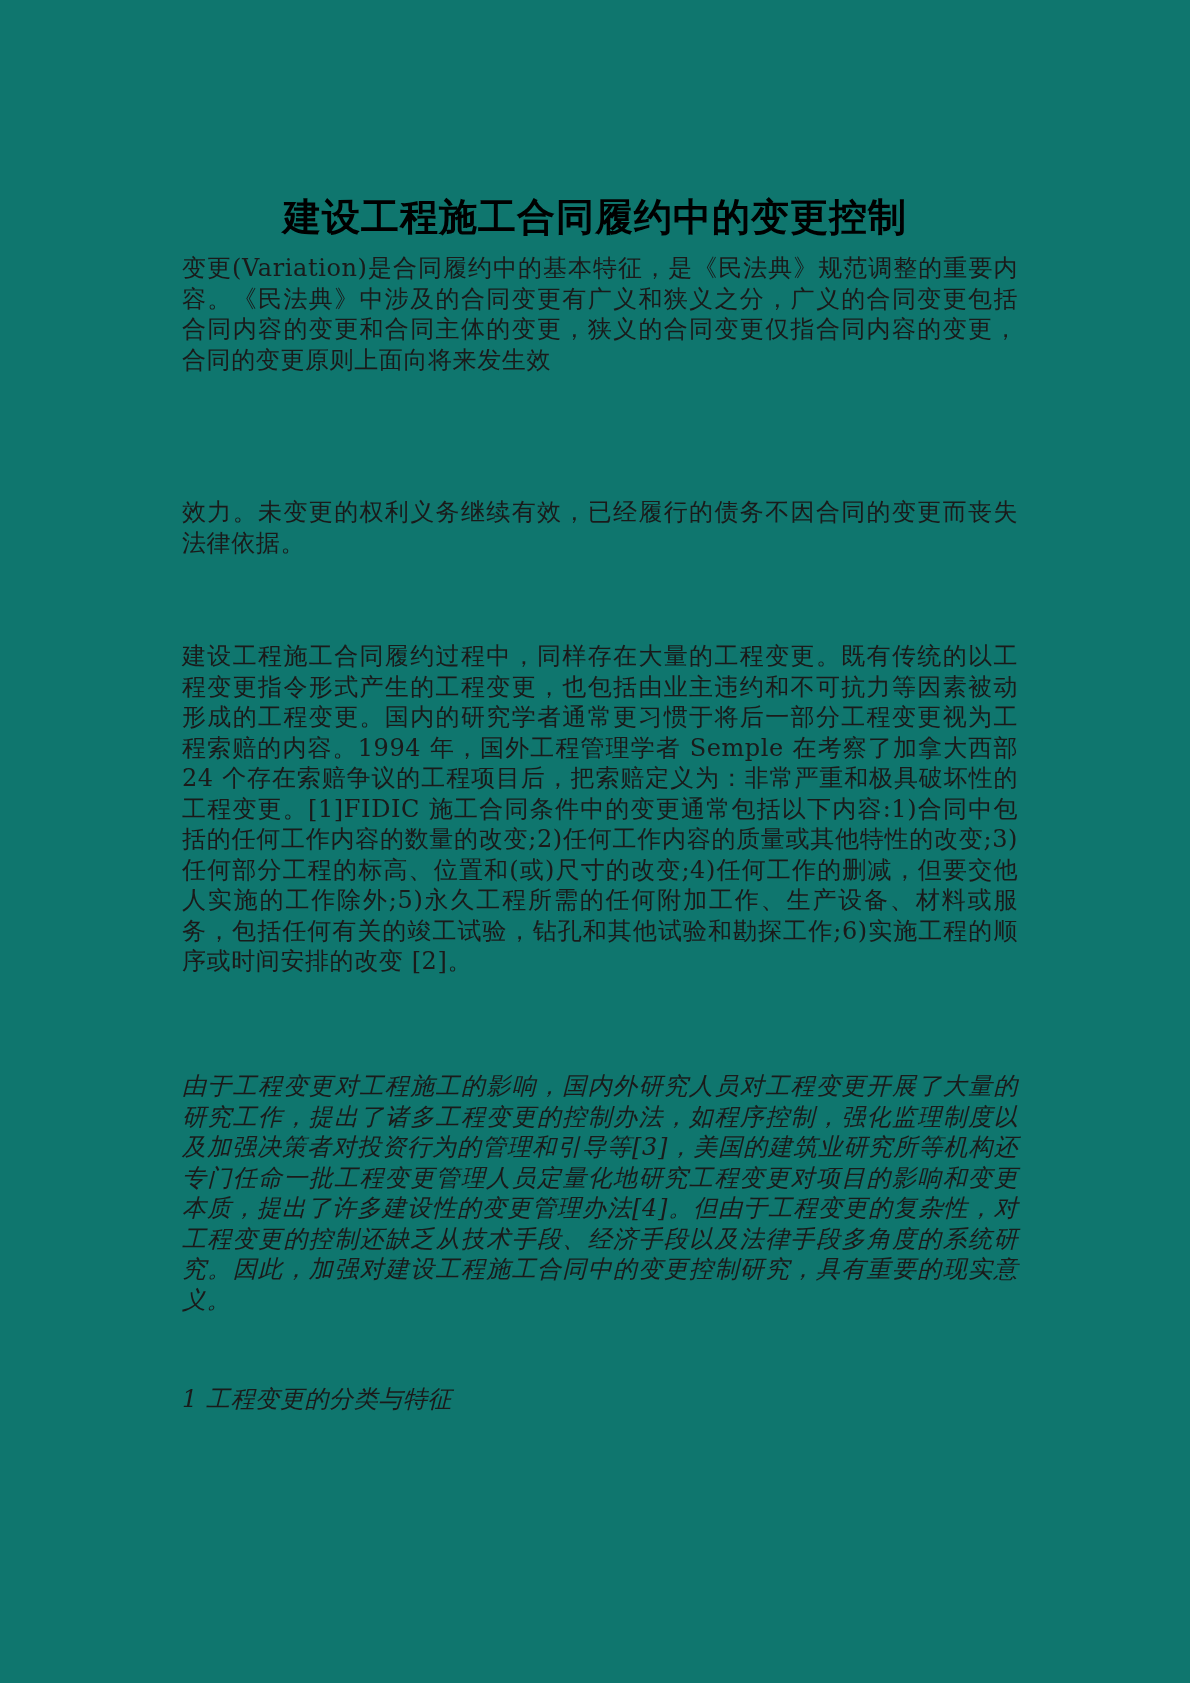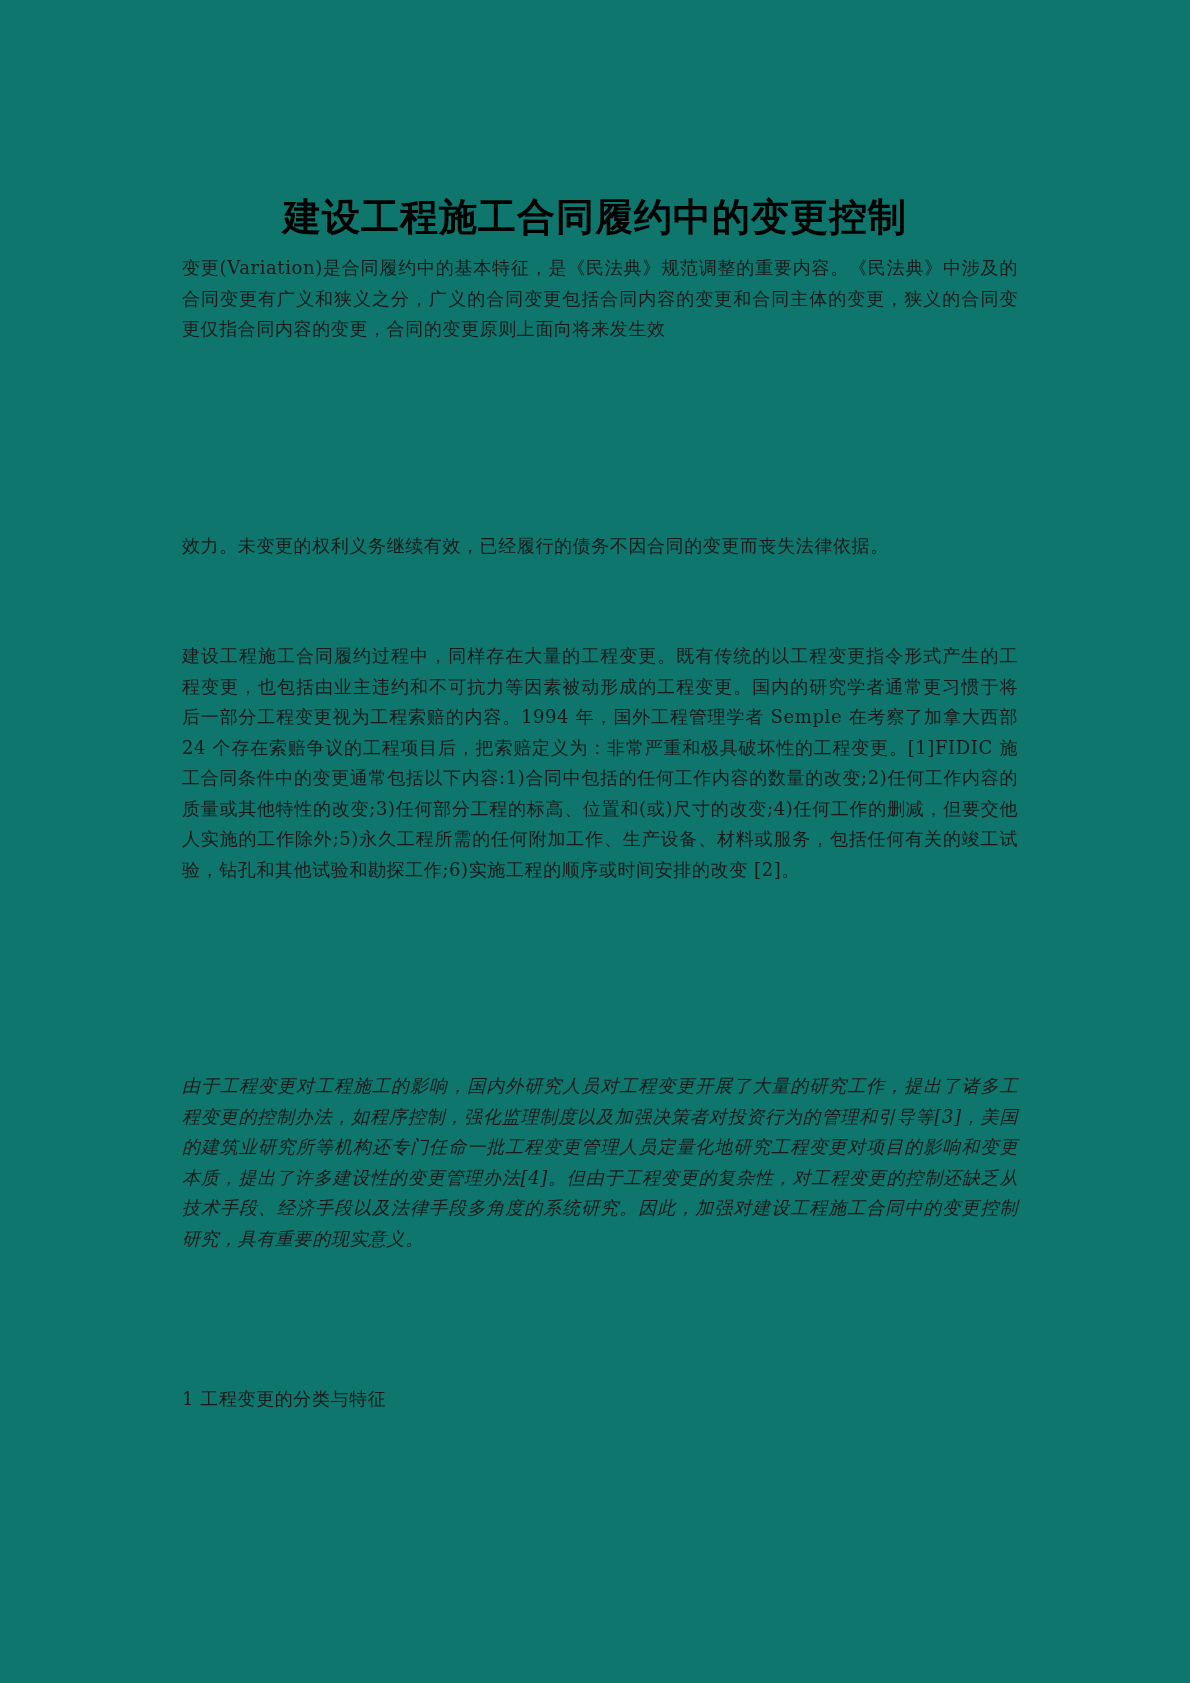--- a/index.html
+++ b/index.html
@@ -33,33 +33,33 @@
       font-weight: bold;
       font-size: 38px;
       line-height: 48px;
       letter-spacing: 1px;
       color: #000000;
     }
     .para {
       position: absolute;
       left: 182px;
       width: 836px;
-      font-size: 18px;
+      font-size: 24px;
       line-height: 30.5px;
       text-align: justify;
       text-align-last: left;
       letter-spacing: 0.6px;
       margin: 0;
       color: #1a1a1a;
     }
     #p1 { top: 253px; }
-    #p2 { top: 531px; }
+    #p2 { top: 497px; }
     #p3 { top: 641px; }
     #p4 { top: 1071px; font-style: italic; }
-    #h1 { top: 1384px; }
+    #h1 { top: 1384px; font-style: italic; }
   </style>
 </head>
 <body>
 
 <div class="page">
   <h1 class="title" id="title">建设工程施工合同履约中的变更控制</h1>
 
   <p class="para" id="p1">变更(Variation)是合同履约中的基本特征，是《民法典》规范调整的重要内容。《民法典》中涉及的合同变更有广义和狭义之分，广义的合同变更包括合同内容的变更和合同主体的变更，狭义的合同变更仅指合同内容的变更，合同的变更原则上面向将来发生效</p>
 
   <p class="para" id="p2">效力。未变更的权利义务继续有效，已经履行的债务不因合同的变更而丧失法律依据。</p>

